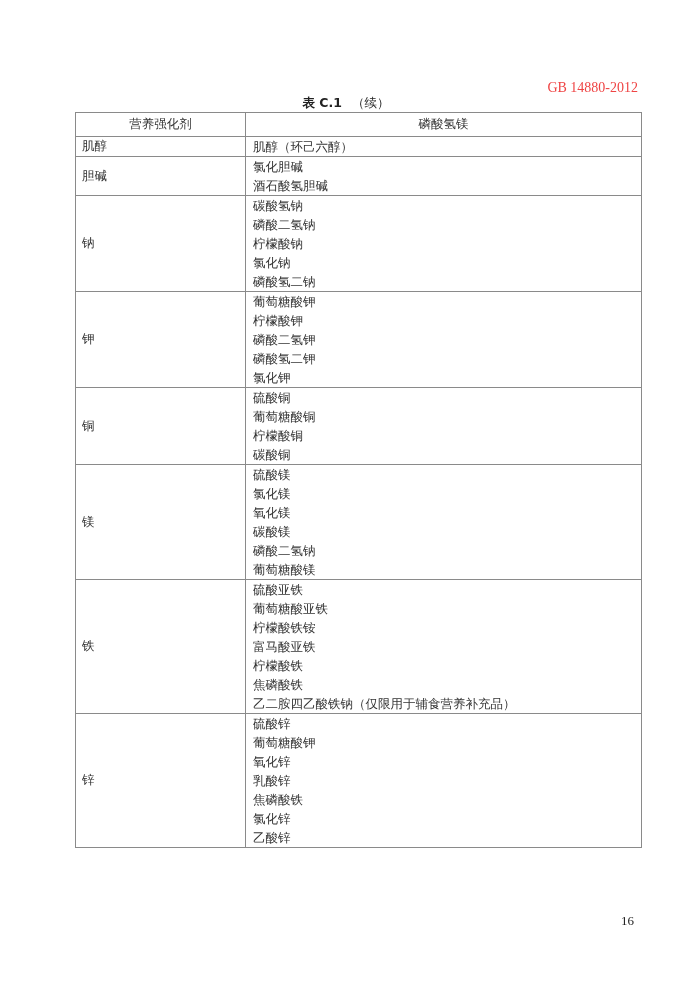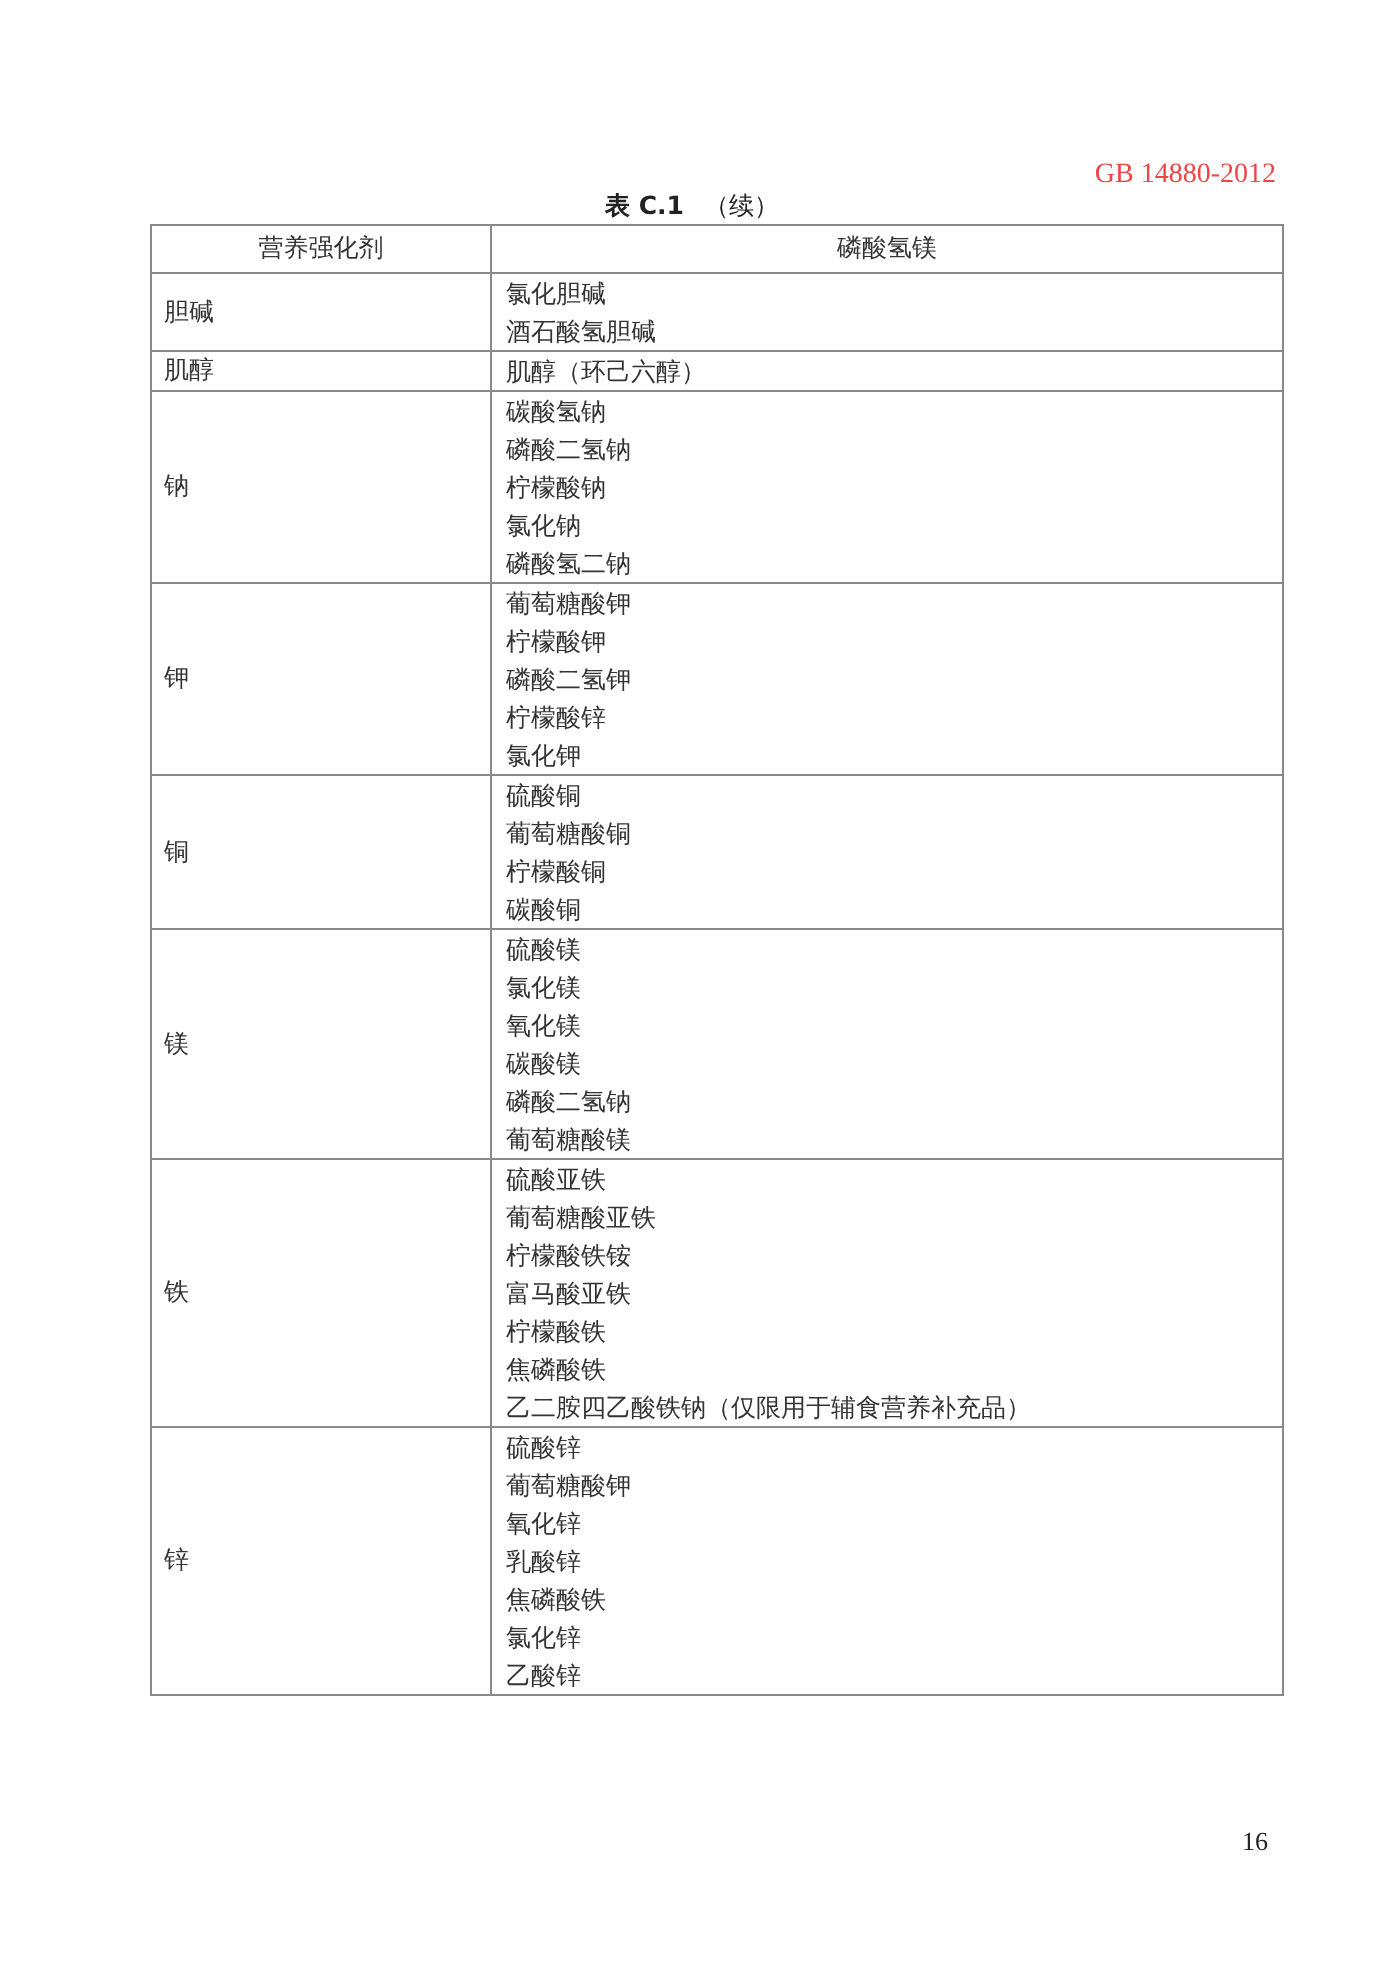--- a/index.html
+++ b/index.html
@@ -55,49 +55,49 @@
       <col class="c2">
     </colgroup>
   <thead>
     <tr>
       <th>营养强化剂</th>
       <th>磷酸氢镁</th>
     </tr>
   </thead>
   <tbody id="tbody">
       <tr>
+        <td class="name">肌醇</td>
+        <td class="src">
+          <div>肌醇（环己六醇）</div>
+        </td>
+      </tr>
+      <tr>
         <td class="name">胆碱</td>
         <td class="src">
           <div>氯化胆碱</div>
           <div>酒石酸氢胆碱</div>
-        </td>
-      </tr>
-      <tr>
-        <td class="name">肌醇</td>
-        <td class="src">
-          <div>肌醇（环己六醇）</div>
         </td>
       </tr>
       <tr>
         <td class="name">钠</td>
         <td class="src">
           <div>碳酸氢钠</div>
           <div>磷酸二氢钠</div>
           <div>柠檬酸钠</div>
           <div>氯化钠</div>
           <div>磷酸氢二钠</div>
         </td>
       </tr>
       <tr>
         <td class="name">钾</td>
         <td class="src">
           <div>葡萄糖酸钾</div>
           <div>柠檬酸钾</div>
           <div>磷酸二氢钾</div>
-          <div>柠檬酸锌</div>
+          <div>磷酸氢二钾</div>
           <div>氯化钾</div>
         </td>
       </tr>
       <tr>
         <td class="name">铜</td>
         <td class="src">
           <div>硫酸铜</div>
           <div>葡萄糖酸铜</div>
           <div>柠檬酸铜</div>
           <div>碳酸铜</div>

